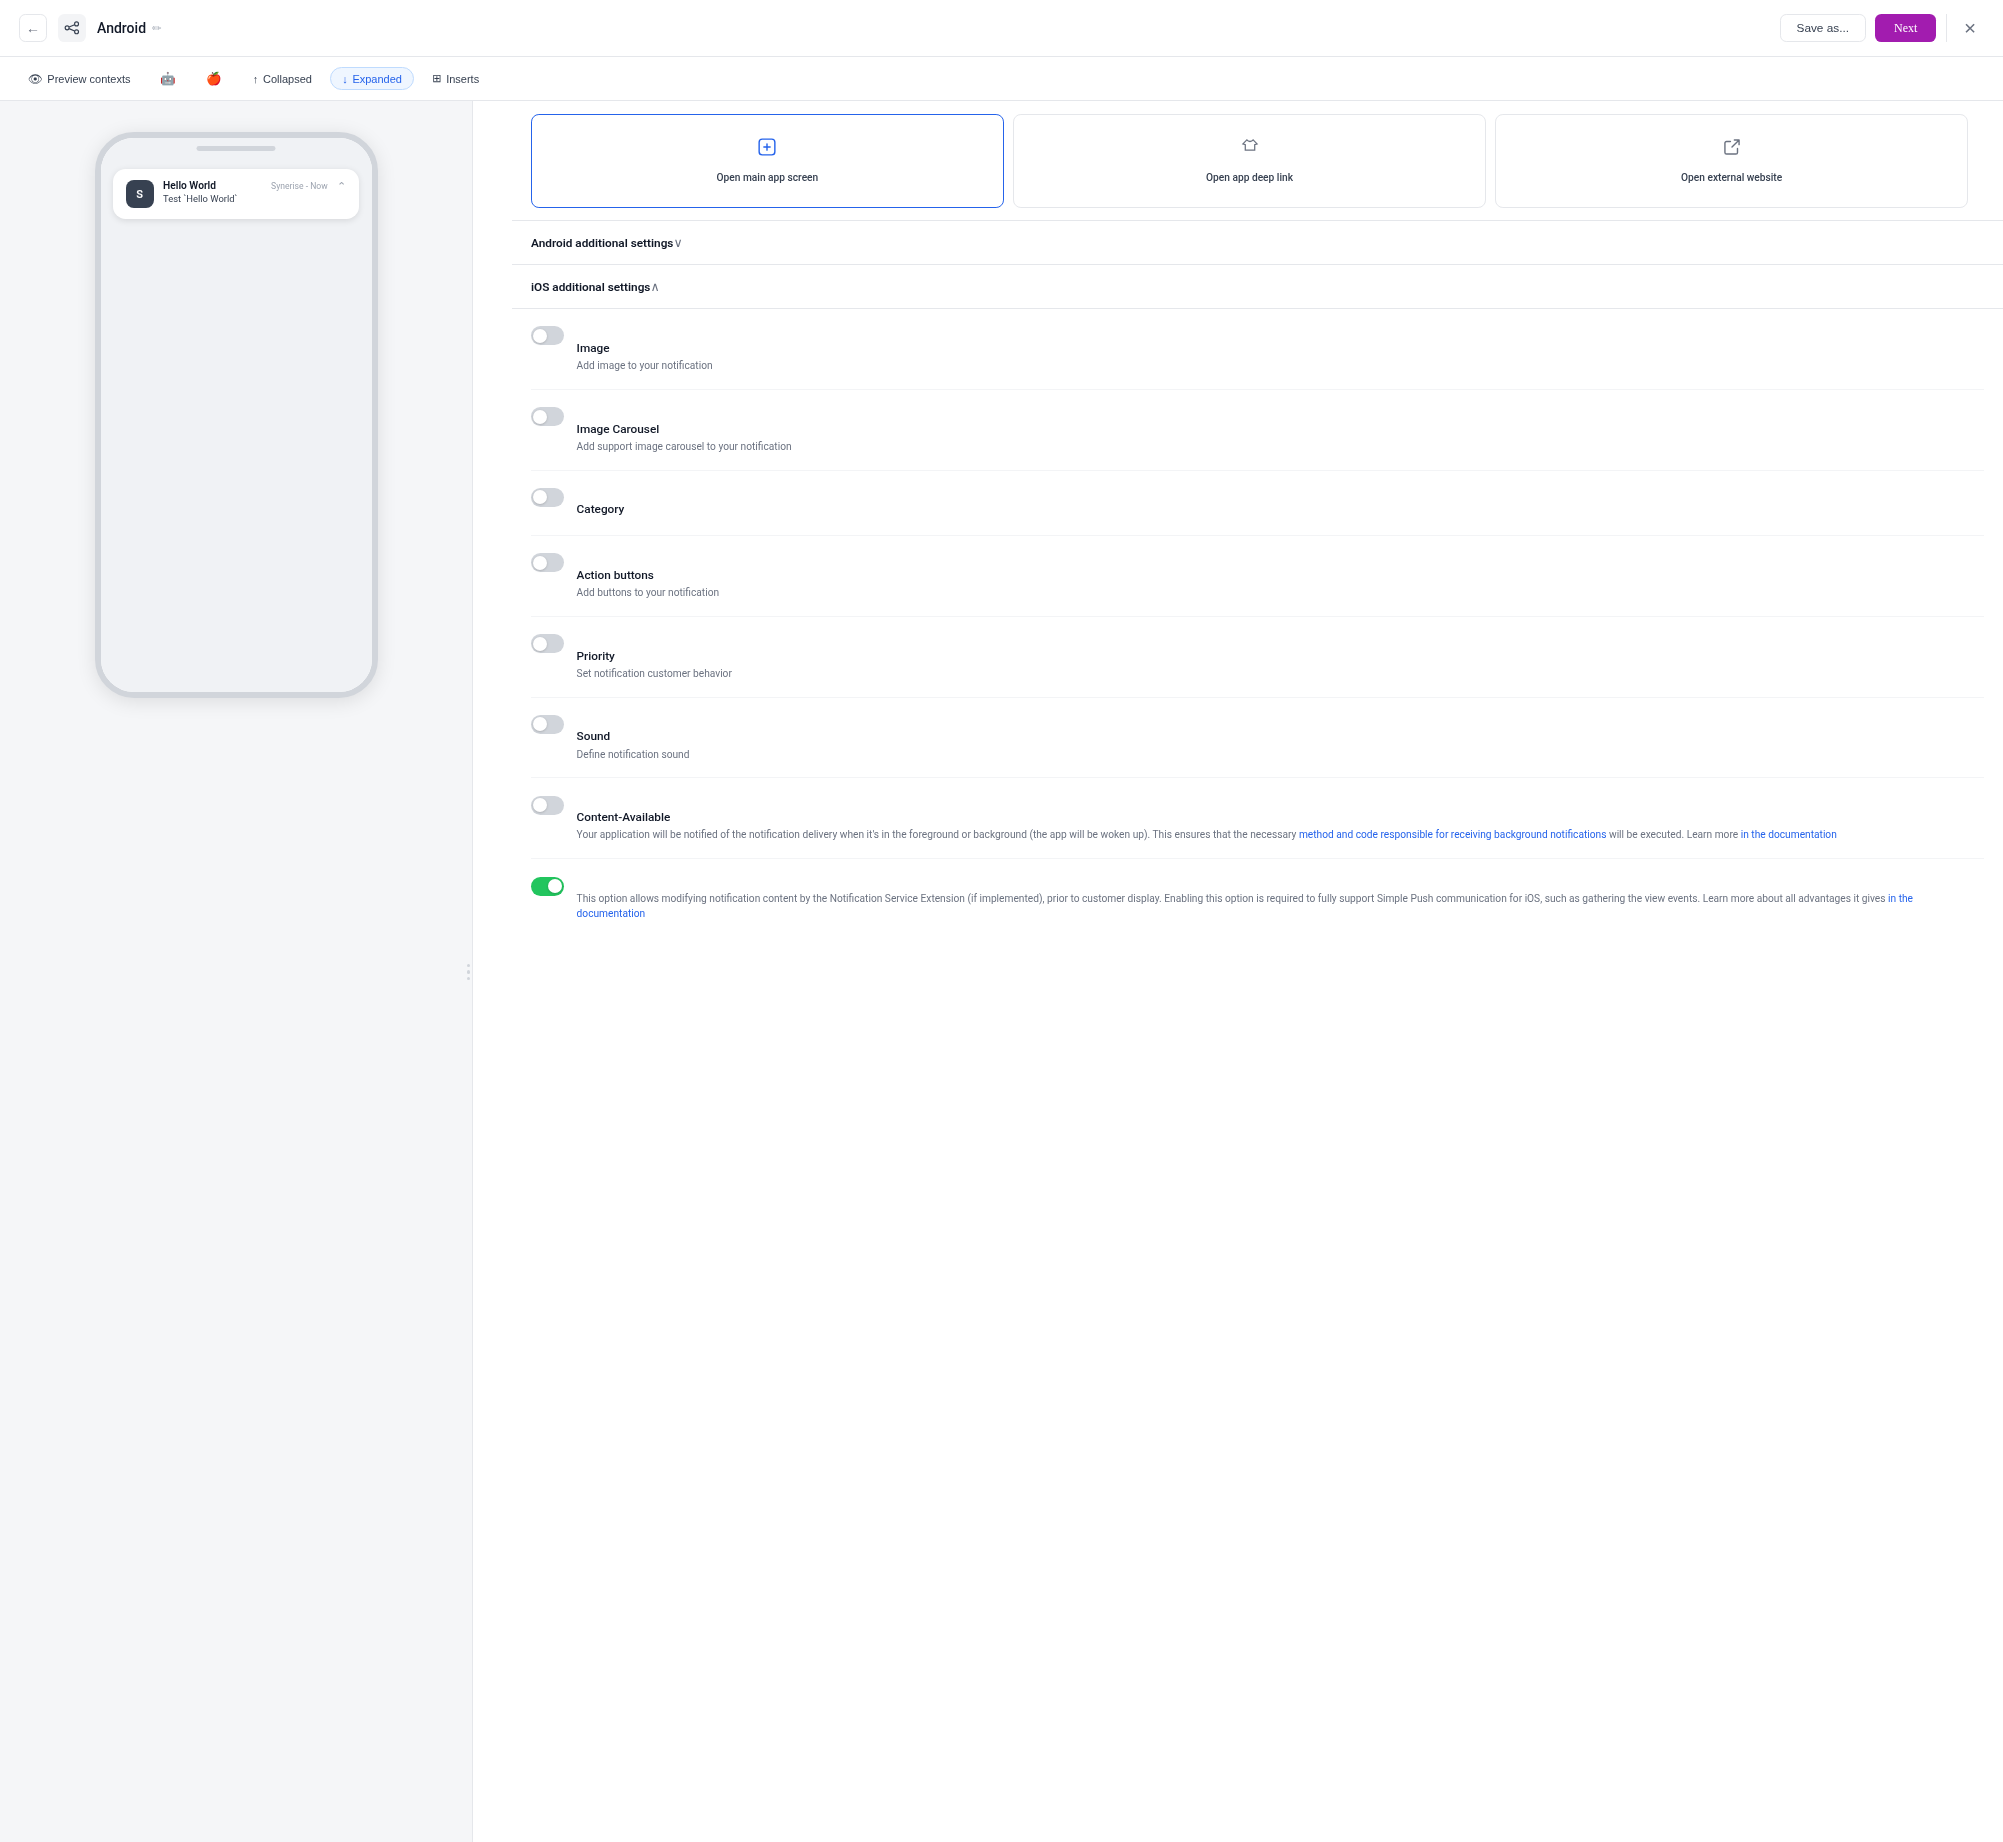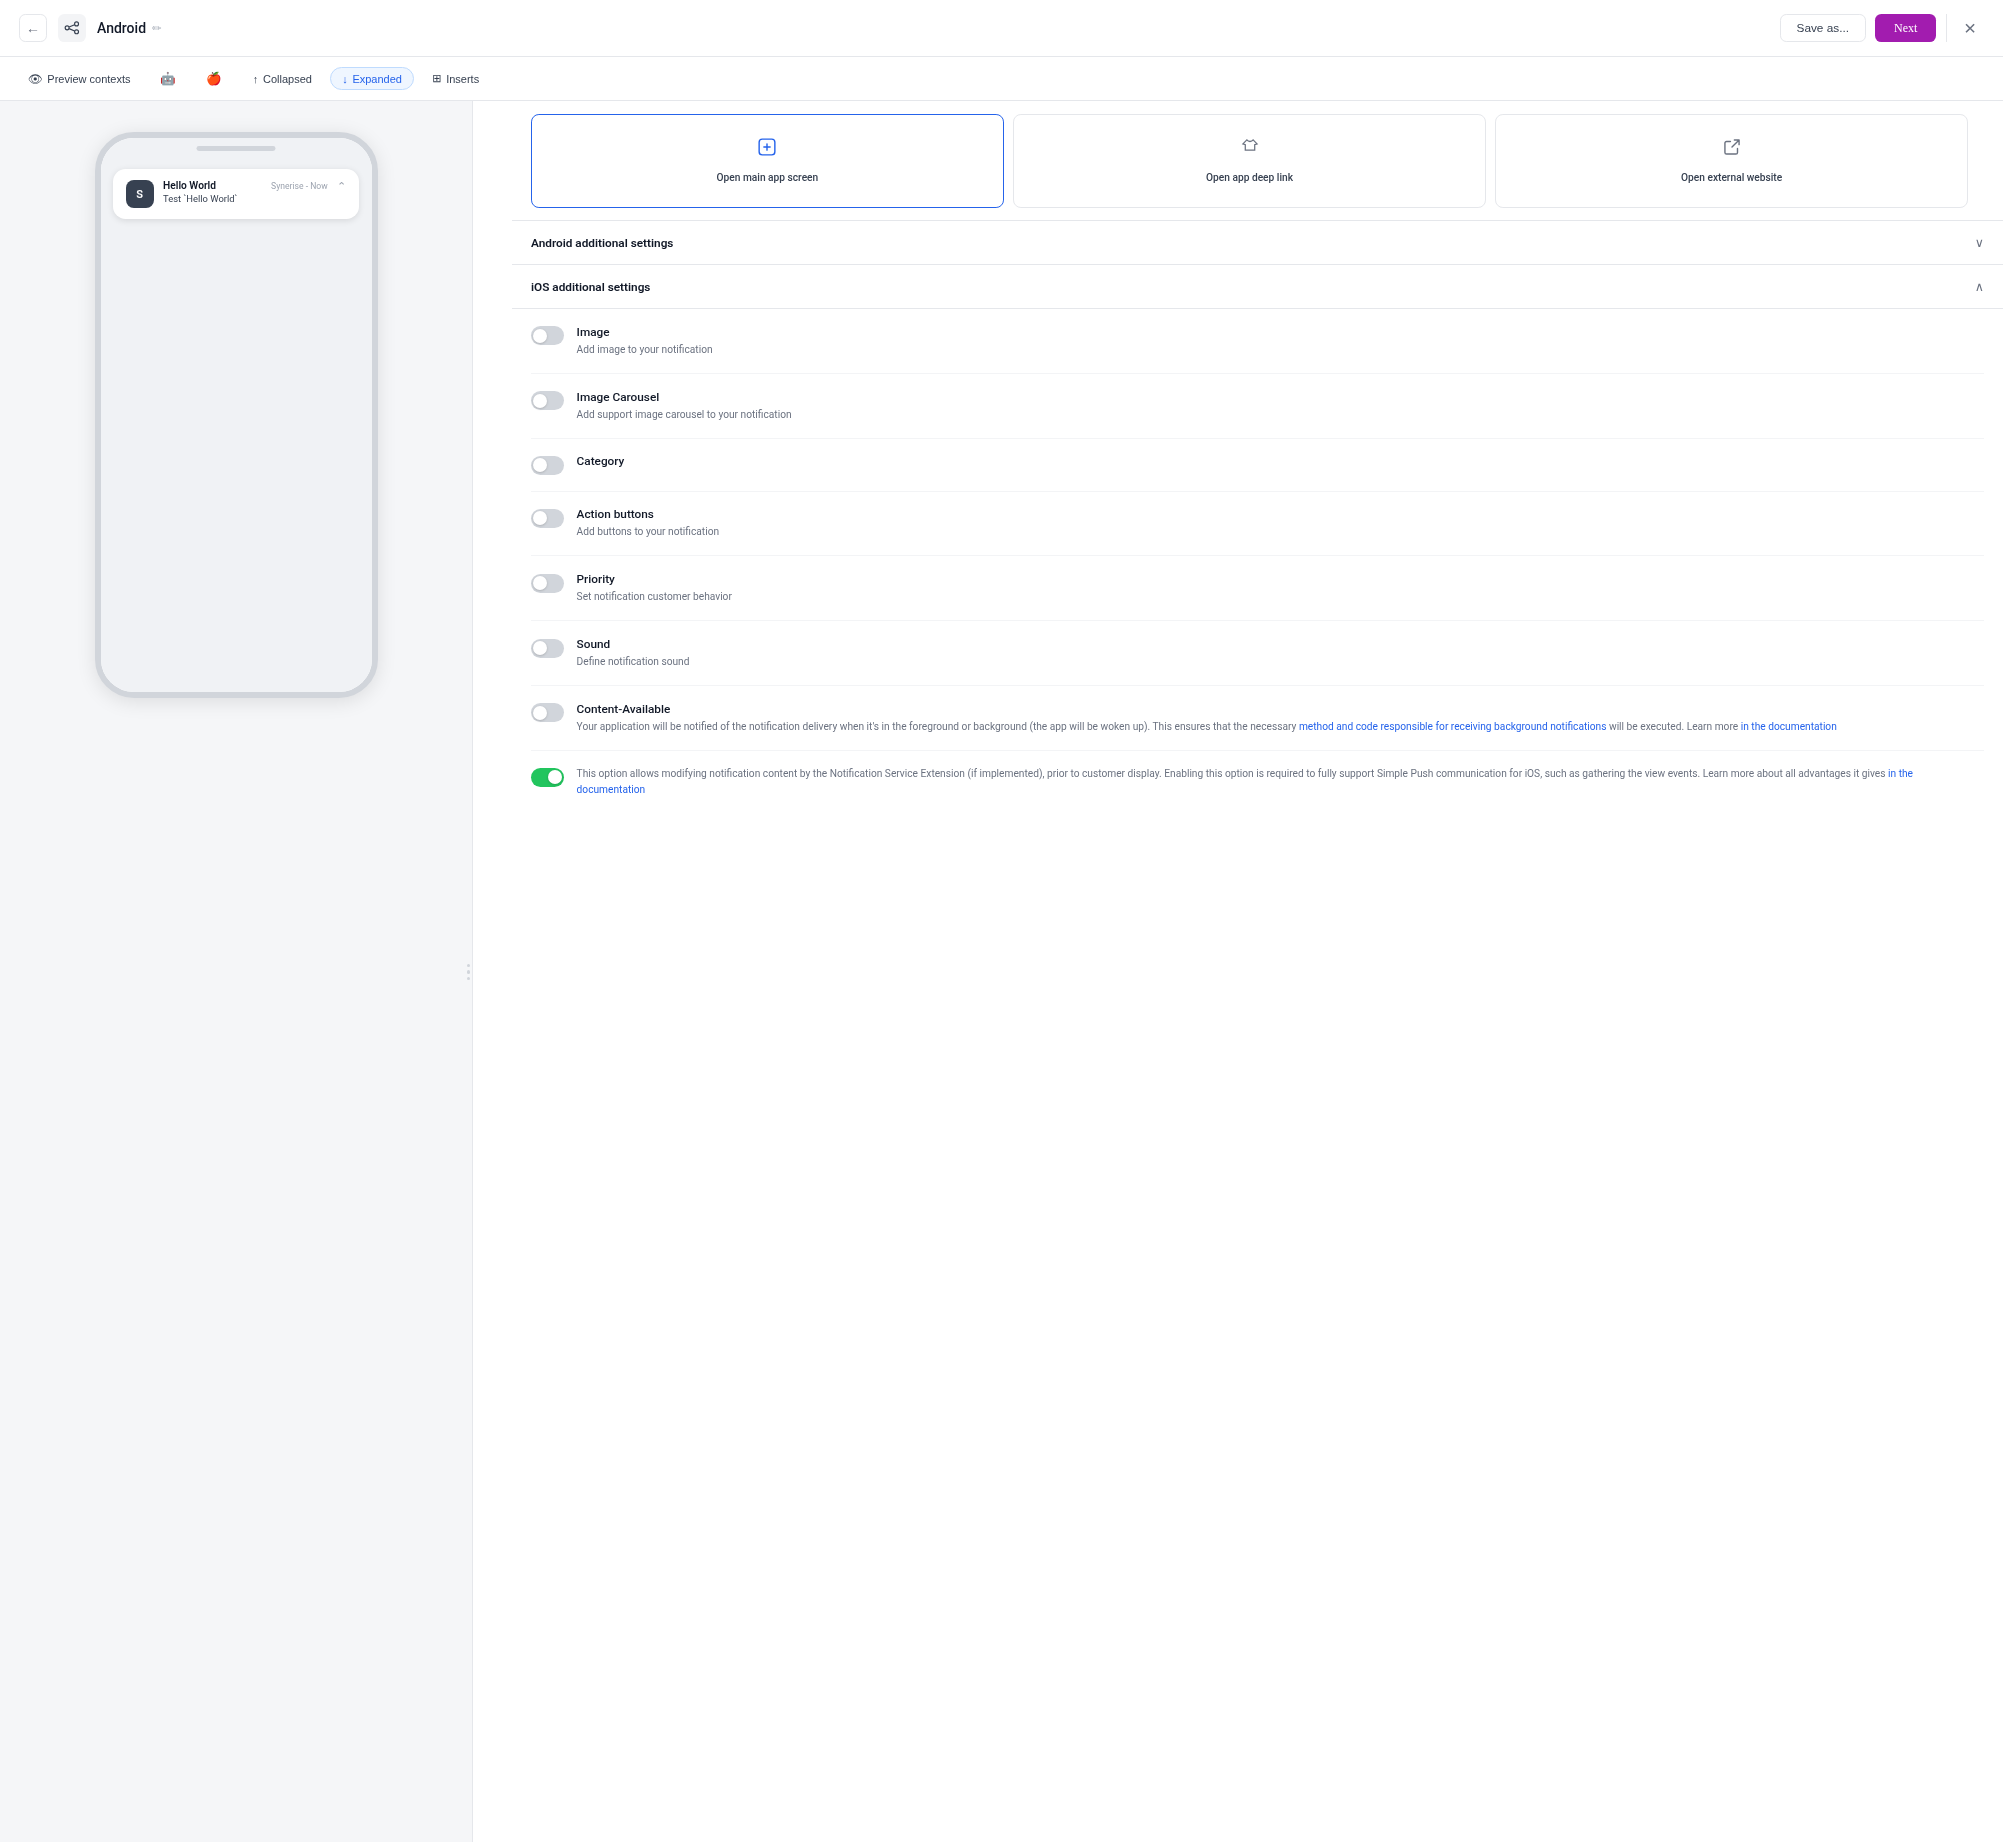--- a/index.html
+++ b/index.html
@@ -283,25 +283,24 @@
       font-size: 10.2px;
       color: #374151;
       font-weight: 500;
       line-height: 1.4;
     }
 
     
     .section-header {
       display: flex;
       align-items: center;
-      justify-content: space-between;
+      justify-content: flex-start;
       padding: 14px 19px;
       border-bottom: 0.8px solid #e5e7eb;
       cursor: pointer;
-      gap: 40px;
     }
     .section-header-label {
       font-size: 11.8px;
       font-weight: 600;
       color: #111827;
     }
     .section-chevron {
       font-size: 12.6px;
       color: #6b7280;
     }
@@ -313,21 +312,21 @@
     .setting-row {
       display: flex;
       align-items: flex-start;
       gap: 12.6px;
       padding: 15.7px 0;
       border-bottom: 0.8px solid #f3f4f6;
     }
     .setting-row:last-child {
       border-bottom: none;
     }
-    .setting-content { flex: 1; }
+    .setting-content { flex: 1; margin-top: 16px; }
     .setting-title {
       font-size: 11.8px;
       font-weight: 500;
       color: #111827;
       margin-bottom: 3.1px;
     }
     .setting-desc {
       font-size: 10.2px;
       color: #6b7280;
       line-height: 1.5;

